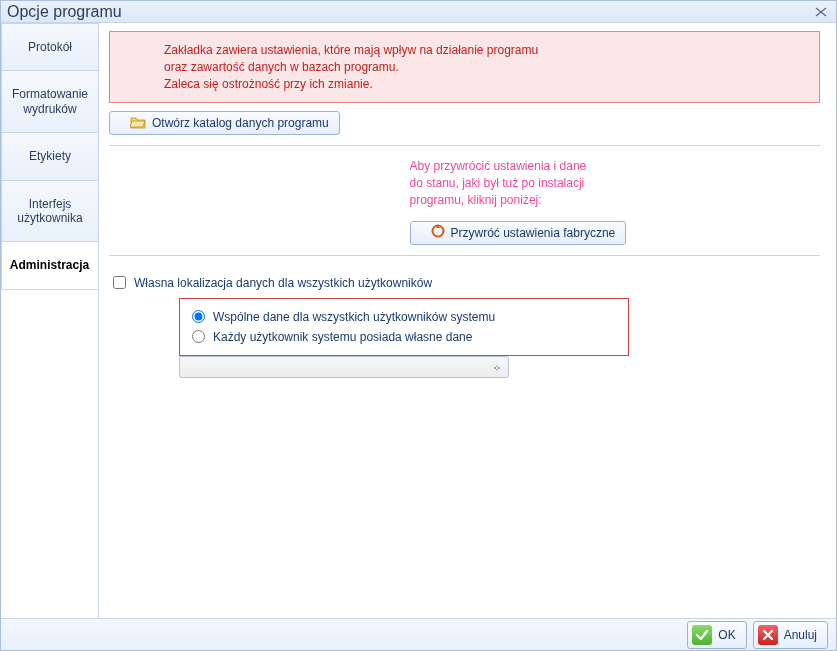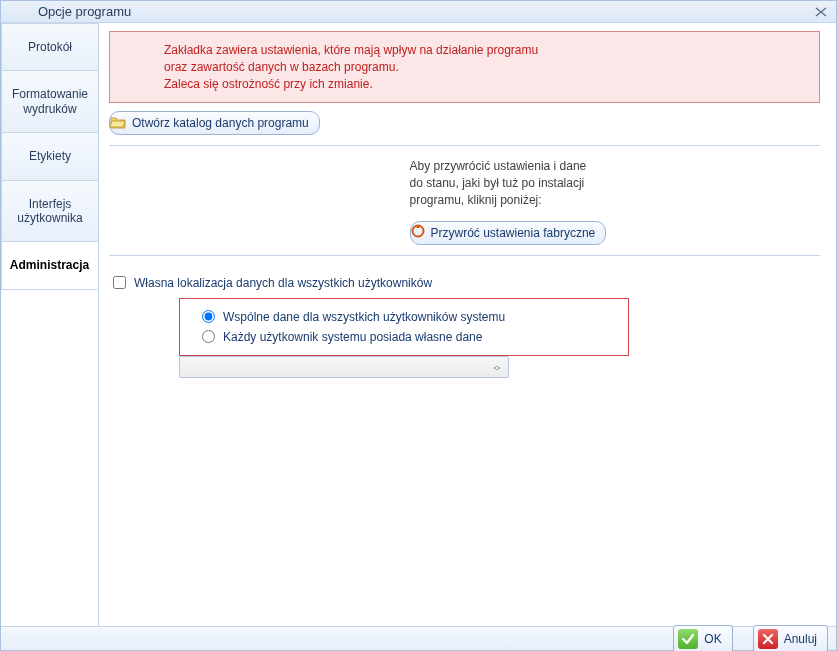--- a/index.html
+++ b/index.html
@@ -21,21 +21,21 @@
 }
 .titlebar {
   height: 22px;
   background: linear-gradient(#eaf1fb, #dce8f7);
   border-bottom: 1px solid #c6d5ea;
   display: flex;
   align-items: center;
   padding: 0 6px;
   color: #2c3e5a;
 }
-.titlebar .title { flex: 1; font-size: 13px; margin-left: 31px; }
+.titlebar .title { flex: 1; font-size: 16px; }
 .titlebar .close {
   width: 18px; height: 14px;
   display: flex; align-items: center; justify-content: center;
   font-size: 11px; color: #5a6b84;
   cursor: pointer;
 }
 .body {
   flex: 1;
   display: flex;
   overflow: hidden;
@@ -85,55 +85,55 @@
   color: #c02020;
   font-size: 12px;
   line-height: 1.4;
   margin-bottom: 8px;
 }
 .warning-box .warn-title { font-weight: normal; }
 .btn {
   display: inline-flex;
   align-items: center;
   gap: 6px;
-  padding: 3px 10px 3px 0;
+  padding: 3px 10px 3px 20px;
   border: 1px solid #9ab3d5;
-  border-radius: 10px;
+  border-radius: 3px;
   background: linear-gradient(#f9fbfe, #e6eefa);
   color: #1a3b6e;
   cursor: pointer;
   font-size: 12px;
   height: 24px;
 }
 .divider {
   border: none;
   border-top: 1px solid #c6d5ea;
   margin: 10px 0 12px 0;
 }
 .restore-block {
   display: flex;
   gap: 20px;
   align-items: flex-start;
   justify-content: center;
   padding-left: 110px;
 }
 .restore-text {
-  color: #404040;
+  color: #ec4899;
   font-size: 12px;
   line-height: 1.4;
   width: 220px;
 }
 .checkbox-row {
   display: flex; align-items: center; gap: 8px;
   color: #1a3b6e;
   margin: 20px 0 8px 4px;
 }
 .radio-group {
   border: 1px solid #d04545;
-  padding: 8px 22px;
+  padding: 8px 12px;
   margin: 0 0 0 70px;
   width: 450px;
 }
 .radio-row {
   display: flex; align-items: center; gap: 8px;
   color: #1a3b6e;
   padding: 3px 0;
 }
 .field-label {
   color: #1a3b6e;
@@ -150,27 +150,27 @@
 }
 .combo .arrow {
   position: absolute;
   right: 4px; top: 4px;
   width: 14px; height: 14px;
   display: flex; align-items: center; justify-content: center;
   color: #8a99b0;
   font-size: 9px;
 }
 .footer {
-  height: 24px;
+  height: 32px;
   border-top: 1px solid #c6d5ea;
   background: linear-gradient(#f4f8fd, #e7effa);
   display: flex;
   align-items: center;
   justify-content: flex-end;
-  gap: 20px;
+  gap: 6px;
   padding: 0 8px;
 }
 .footer .fbtn {
   display: inline-flex;
   align-items: center;
   gap: 6px;
   height: 28px;
   padding: 0 10px 0 4px;
   border: 1px solid #9ab3d5;
   border-radius: 3px;

